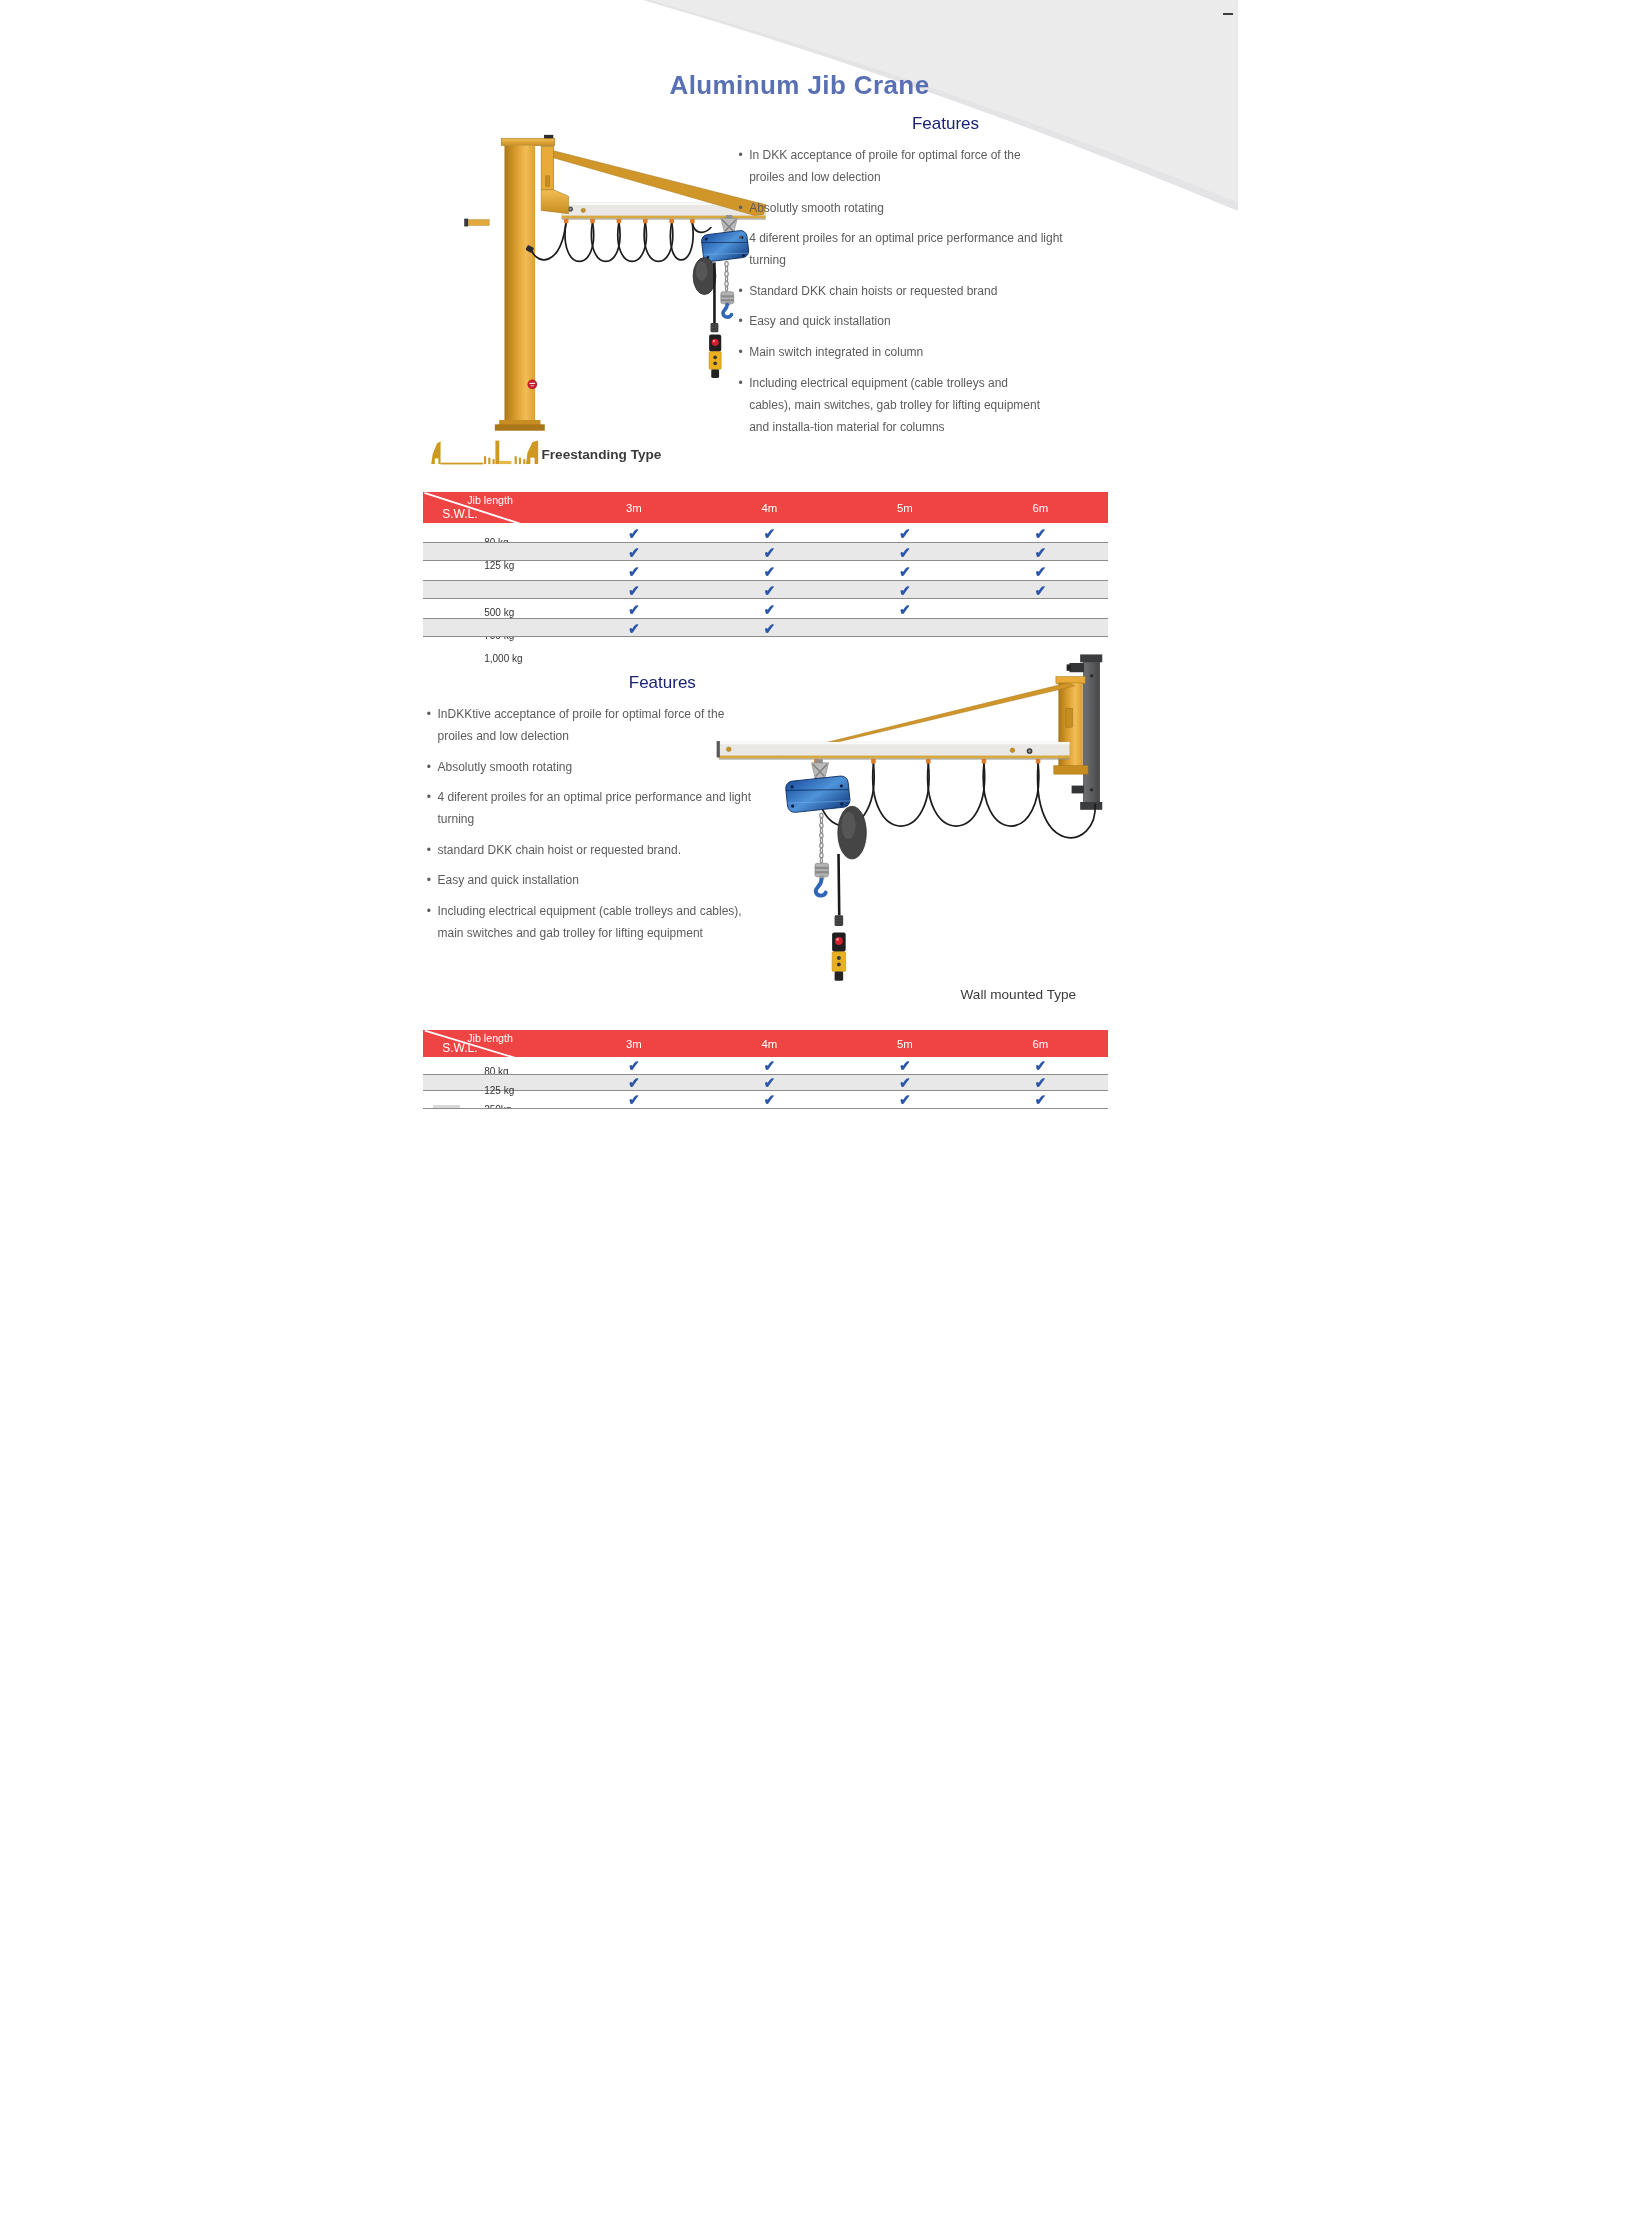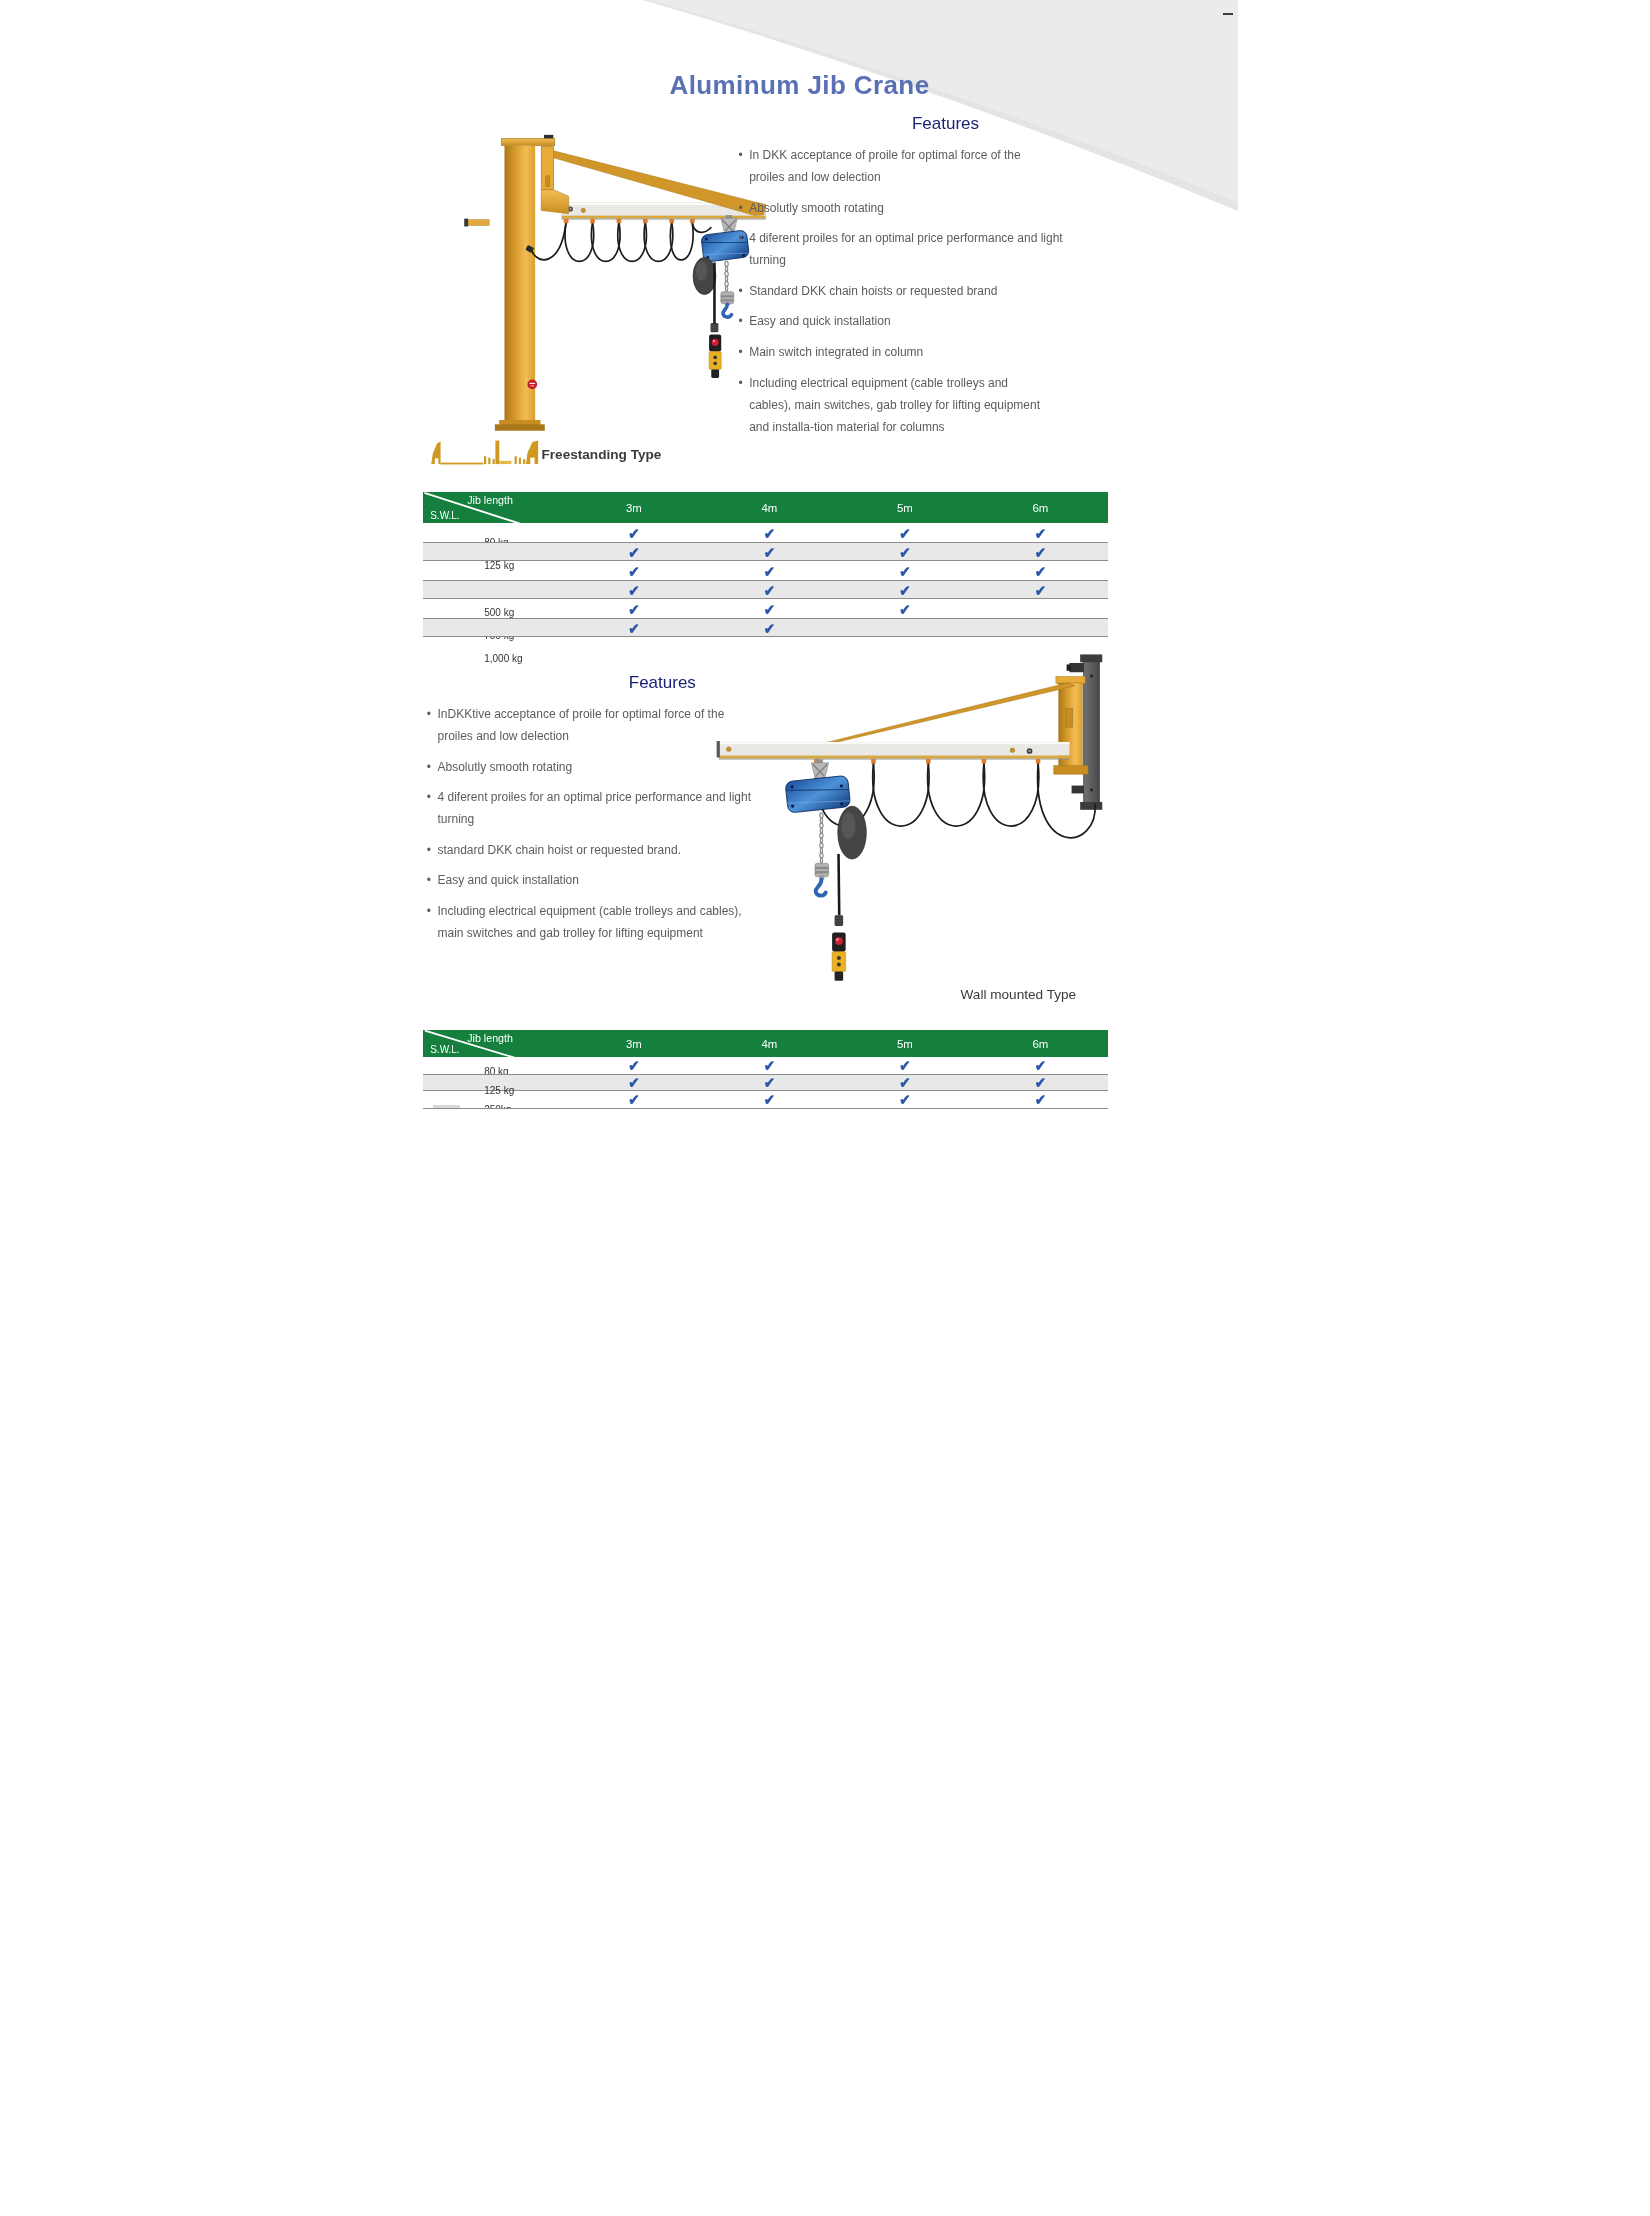--- a/index.html
+++ b/index.html
@@ -26,27 +26,27 @@
   .lbl-free{left:129px;top:447px;font-weight:bold;}
   .lbl-wall{left:548px;top:987px;text-align:right;}
   .base-icon{position:absolute;left:14.3px;top:437px;}
   .crane{position:absolute;pointer-events:none;}
   .crane1{left:39px;top:132px;}
   .crane2{left:300px;top:653px;}
   
   .jib-table{position:absolute;left:10.7px;width:685px;}
   .t1{top:492px;}
   .t2{top:1030px;}
-  .jt-header{display:flex;background:#15803d;color:#fff;position:relative;}
+  .jt-header{display:flex;background:#ef4444;color:#fff;position:relative;}
   .t1 .jt-header{height:31px;}
   .t2 .jt-header{height:27px;}
   .jt-corner{width:143px;position:relative;flex:0 0 143px;}
   .jt-corner svg{position:absolute;top:0;left:0;overflow:visible;}
   .jt-corner .c-top{position:absolute;left:44px;top:2.1px;font-size:10.7px;}
-  .jt-corner .c-bottom{position:absolute;left:7px;bottom:2.1px;font-size:10px;}
+  .jt-corner .c-bottom{position:absolute;left:19px;bottom:2.1px;font-size:12px;}
   .jt-hcell{flex:1;display:flex;align-items:center;justify-content:center;font-size:11.4px;}
   .jt-row{display:flex;position:relative;}
   .t1 .jt-row{height:19px;}
   .t2 .jt-row{height:17px;}
   .jt-row.gray{background:#e8e8e8;box-shadow:inset 0 1.1px 0 #8c8c8c, inset 0 -1.1px 0 #8c8c8c;}
   .jt-labelcell{width:143px;flex:0 0 143px;position:relative;}
   .jt-label{position:absolute;left:61px;top:0;font-size:10px;color:#333;white-space:nowrap;}
   .t1 .jt-label{line-height:19px;}
   .t2 .jt-label{line-height:17px;}
   .jt-cell{flex:1;display:flex;align-items:center;justify-content:center;}

